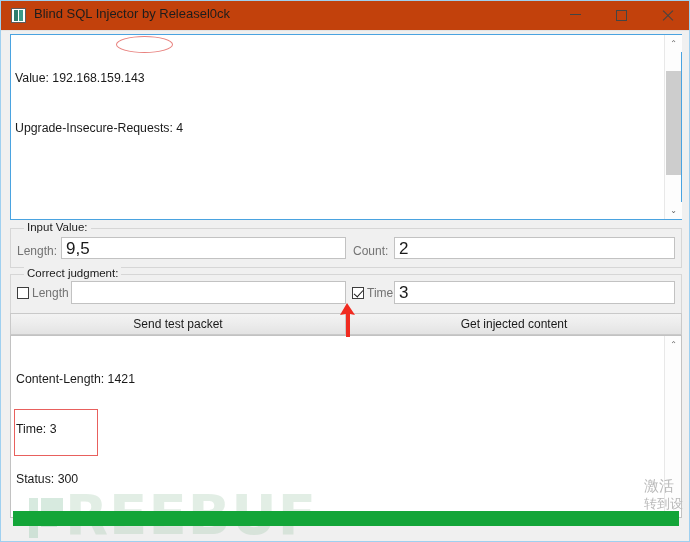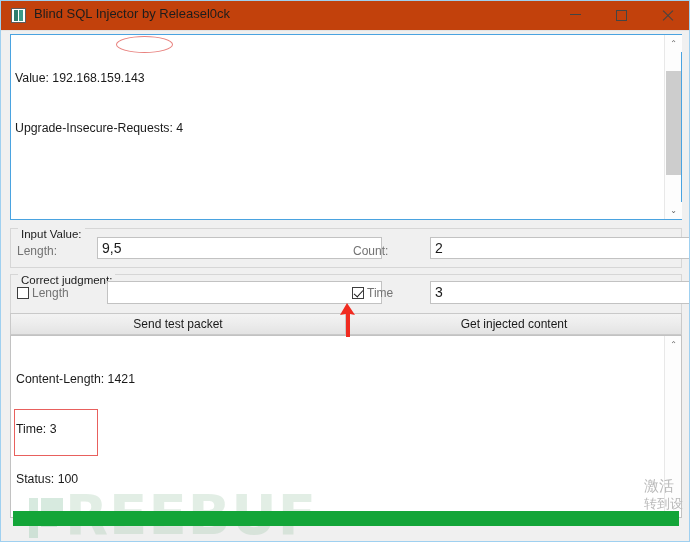--- a/index.html
+++ b/index.html
@@ -150,51 +150,49 @@
 
   
   .group {
     position: absolute;
     border: 1px solid #d6d6d6;
     box-sizing: border-box;
     background: transparent;
   }
   .group-title {
     position: absolute;
-    top: -8px; left: 7px;
+    top: -8px; left: 13px;
     background: #f0f0f0;
     padding: 0 3px;
     font-size: 11.5px;
     color: #1a1a1a;
     white-space: nowrap;
-    margin-top: 7px;
   }
 
   .grp-input { left: 9px; top: 227px; width: 672px; height: 40px; }
   .grp-judge { left: 9px; top: 273px; width: 672px; height: 40px; }
 
   .fld-label {
     position: absolute;
     font-size: 12px;
     color: #737373;
     white-space: nowrap;
   }
   .txtfield {
     position: absolute;
     background: #ffffff;
     border: 1px solid #c2c2c2;
     box-sizing: border-box;
     font-family: "Liberation Sans", sans-serif;
-    font-size: 14px;
+    font-size: 17px;
     color: #1a1a1a;
     padding: 2px 4px 0 4px;
     line-height: 17px;
     white-space: nowrap;
     overflow: hidden;
-    margin-left: 36px;
   }
 
   
   .len-label  { left: 16px;  top: 243px; }
   .len-field  { left: 60px;  top: 236px; width: 285px; height: 22px; }
   .cnt-label  { left: 352px; top: 243px; text-align: right; }
   .cnt-field  { left: 393px; top: 236px; width: 281px; height: 22px; }
 
   
   .cb {
@@ -403,21 +401,21 @@
   <span class="fld-label lbl-time">Time</span>
   <div class="txtfield fld-time">3</div>
 
   <div class="btn btn-send">Send test packet</div>
   <div class="btn btn-get">Get injected content</div>
 
   <div class="out-box">
     <div class="out-text">
       <span class="ln">Content-Length: 1421</span>
       <span class="ln">Time: 3</span>
-      <span class="ln">Status: 100</span>
+      <span class="ln">Status: 300</span>
       
       
       
       
       
     </div>
     <div class="vscroll">
       <div class="arrow up">⌃</div>
     </div>
   </div>

